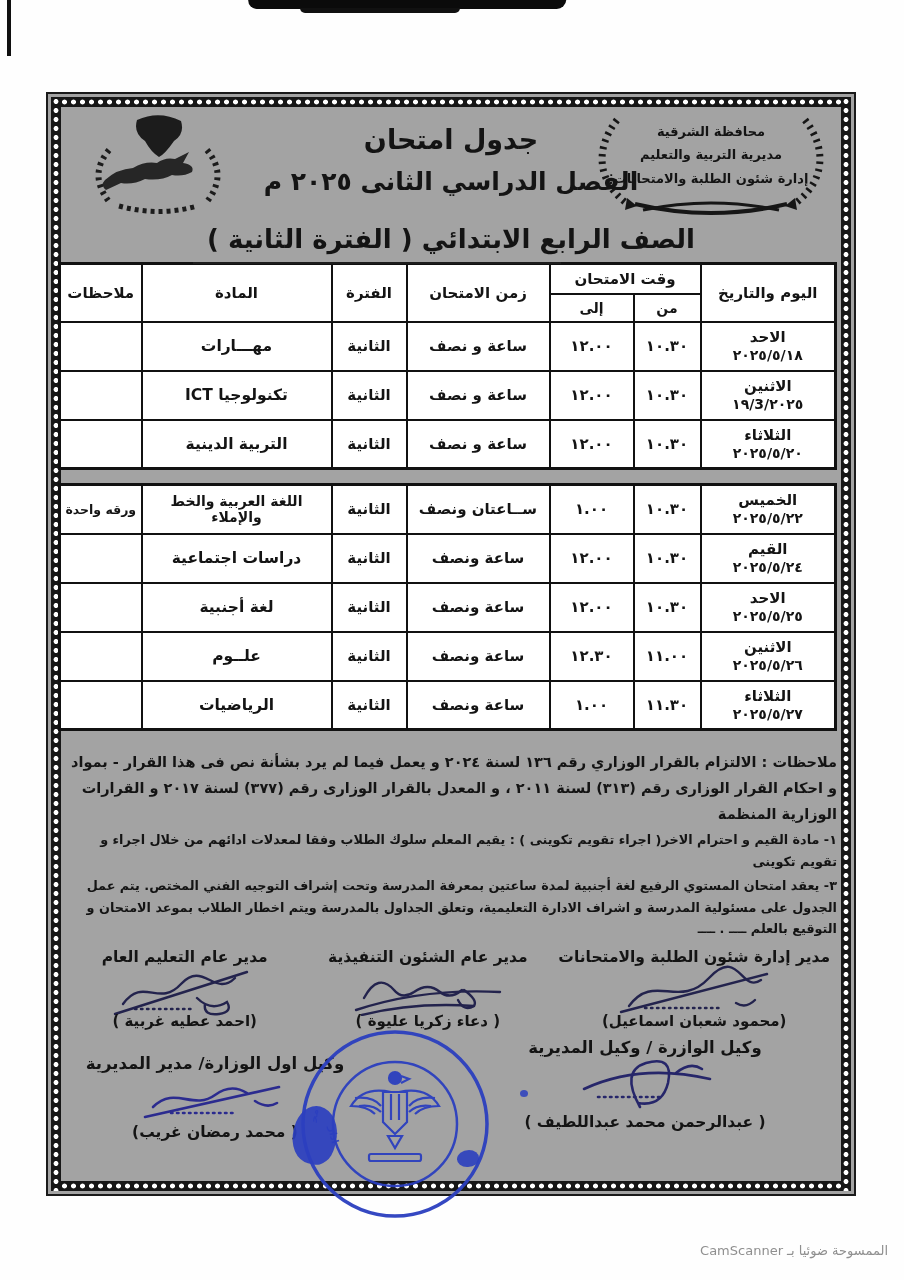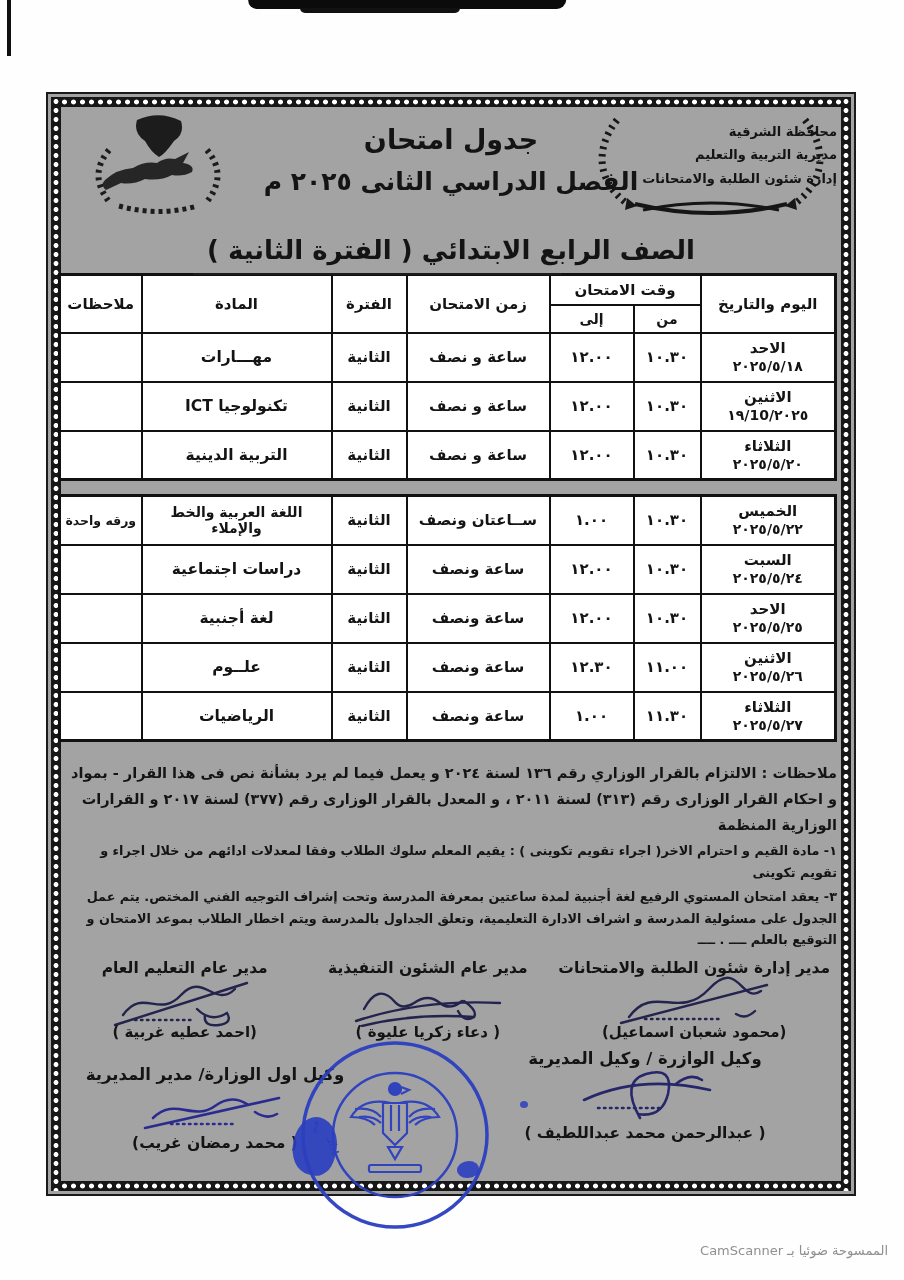--- a/index.html
+++ b/index.html
@@ -23,26 +23,26 @@
   .chain.v{top:3px;bottom:3px;width:10px;background-size:10px 9px;background-position:50% 0;}
   .chain.lft{left:3px}.chain.rgt{right:3px}
   .content{position:absolute;left:17px;right:17px;top:16px;bottom:14px;}
 
   
   .doc-header{position:relative;height:112px;}
   .logo-box{position:absolute;left:14px;top:4px;width:160px;height:104px;}
   .center-title{position:absolute;left:50%;transform:translateX(-50%);top:14px;width:430px;text-align:center;}
   .center-title .t1{font-size:27px;}
   .center-title .t2{font-size:25px;margin-top:12px;}
-  .org-block{position:absolute;right:0;top:2px;width:252px;height:110px;}
+  .org-block{position:absolute;right:0;top:2px;width:252px;height:110px;text-align:center;}
   .org-lines{position:relative;z-index:1;font-size:13px;line-height:1.8;padding-top:8px;}
   .org-laurel{position:absolute;right:-2px;top:-4px;z-index:0;}
 
   
-  .grade-wrap{position:relative;text-align:center;font-size:26px;margin-top:13px;height:38px;}
+  .grade-wrap{position:relative;text-align:center;font-size:26px;margin-top:2px;height:38px;}
   .grade-underline{position:absolute;left:128px;bottom:-2px;width:368px;height:2px;background:#1c1c1c;}
 
   
   table{border-collapse:collapse;table-layout:fixed;width:100%;border:3px solid #111;background:#fff;}
   th,td{border:2px solid #111;text-align:center;vertical-align:middle;padding:1px 2px;overflow:hidden;}
   th{font-size:15px;}
   .sub-th{font-size:14px;height:24px;}
   tr.data{height:49px;}
   .day-name{font-size:15px;line-height:1.25;}
   .day-date{font-size:14px;line-height:1.2;}
@@ -165,21 +165,21 @@
           <td class="t-time">١٠.٣٠</td>
           <td class="t-time">١٢.٠٠</td>
           <td class="t-dur">ساعة و نصف</td>
           <td class="t-per">الثانية</td>
           <td class="t-sub">مهـــارات</td>
           <td class="t-note"></td>
         </tr>
         <tr class="data">
           <td>
             <div class="day-name">الاثنين</div>
-            <div class="day-date">٢٠٢٥/10/١٩</div>
+            <div class="day-date">٢٠٢٥/3/١٩</div>
           </td>
           <td class="t-time">١٠.٣٠</td>
           <td class="t-time">١٢.٠٠</td>
           <td class="t-dur">ساعة و نصف</td>
           <td class="t-per">الثانية</td>
           <td class="t-sub">تكنولوجيا ICT</td>
           <td class="t-note"></td>
         </tr>
         <tr class="data">
           <td>
@@ -216,21 +216,21 @@
           </td>
           <td class="t-time">١٠.٣٠</td>
           <td class="t-time">١.٠٠</td>
           <td class="t-dur">ســاعتان ونصف</td>
           <td class="t-per">الثانية</td>
           <td class="t-sub" style="font-size:14px">اللغة العربية والخط والإملاء</td>
           <td class="t-note">ورقه واحدة</td>
         </tr>
         <tr class="data">
           <td>
-            <div class="day-name">السبت</div>
+            <div class="day-name">القيم</div>
             <div class="day-date">٢٠٢٥/٥/٢٤</div>
           </td>
           <td class="t-time">١٠.٣٠</td>
           <td class="t-time">١٢.٠٠</td>
           <td class="t-dur">ساعة ونصف</td>
           <td class="t-per">الثانية</td>
           <td class="t-sub">دراسات اجتماعية</td>
           <td class="t-note"></td>
         </tr>
         <tr class="data">

